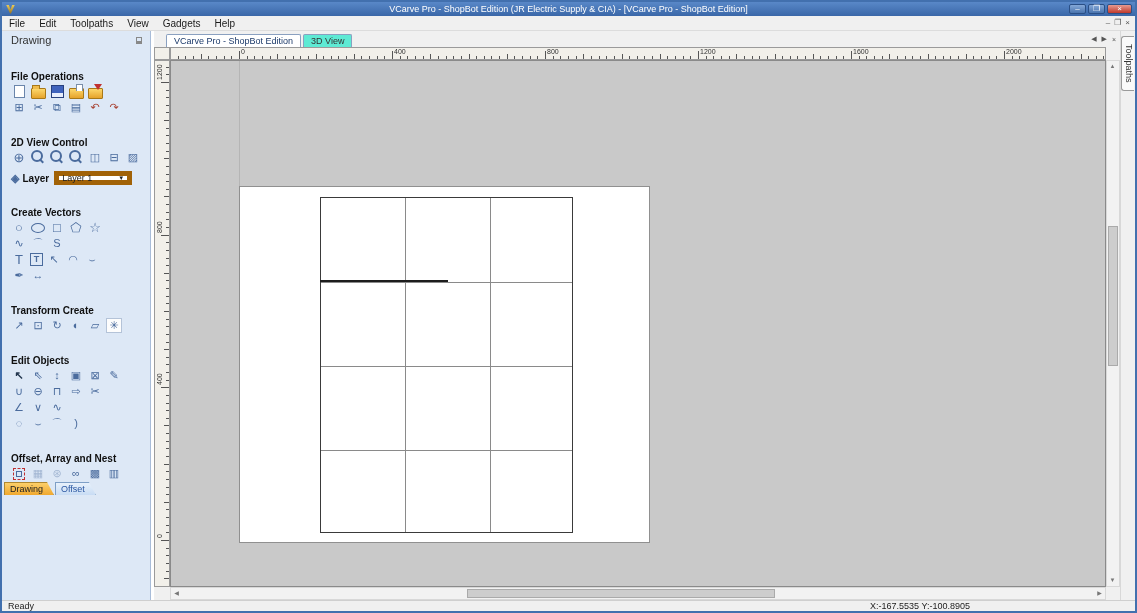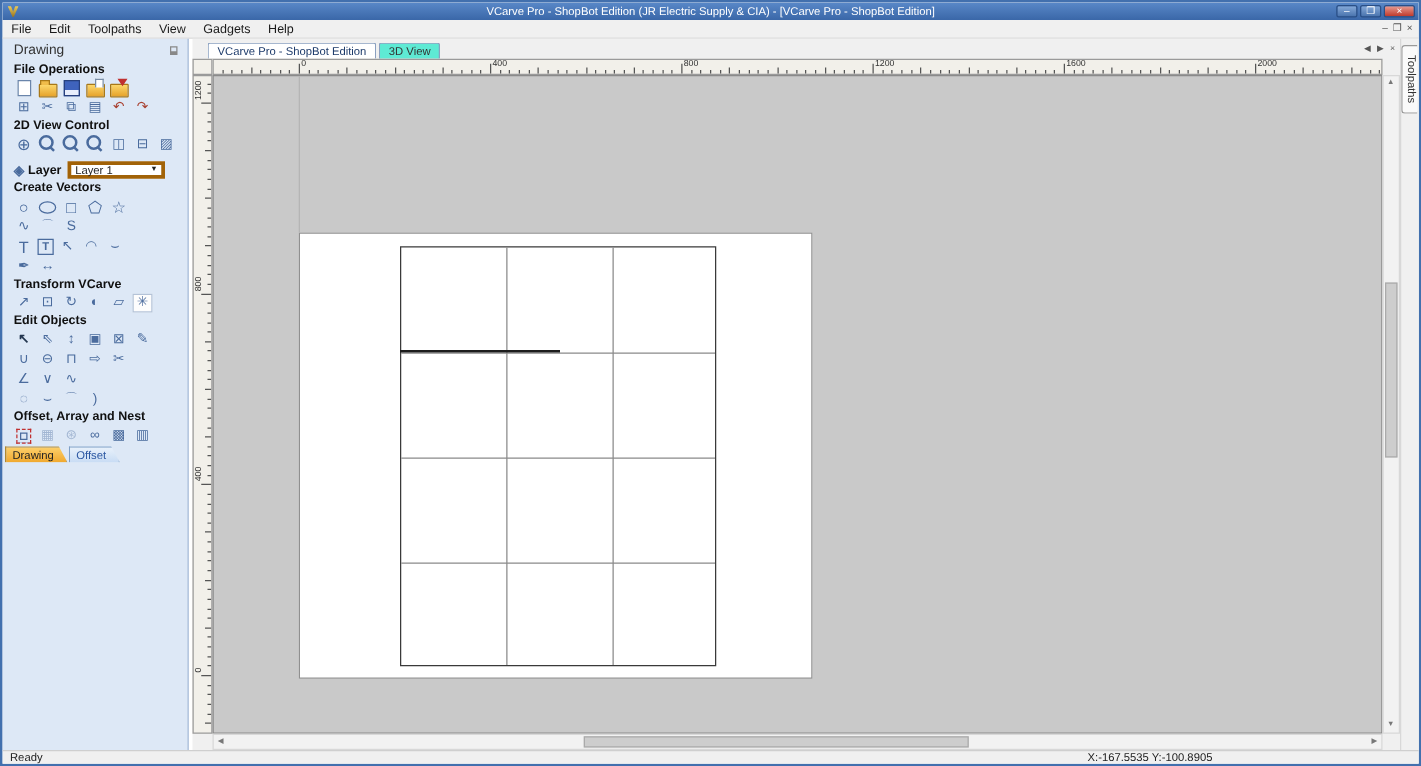--- a/index.html
+++ b/index.html
@@ -31,21 +31,21 @@
   .menu-item { padding:1px 7px; }
   .mdi-btns { margin-left:auto; display:flex; gap:4px; padding-right:5px; color:#555; font-size:8px; line-height:8px; }
 
   
   .left-panel { position:absolute; left:0; top:29px; width:149px; bottom:11px;
     background:#dde8f6; border-right:1px solid #a8bcd8; display:flex; flex-direction:column; overflow:hidden; }
   .panel-header { height:18px; flex:0 0 18px; display:flex; align-items:center;
     font-size:11px; color:#333; padding:0 8px 0 9px; }
   .pin { margin-left:auto; width:6px; height:7px; border:1px solid #888; border-bottom:3px solid #888; }
   .panel-sections { padding:0 0 0 9px; }
-  .section-title { font-size:10px; font-weight:bold; color:#101010; margin:1px 0 2px; }
+  .section-title { font-size:10px; font-weight:bold; color:#101010; margin:22px 0 2px; }
   .icon-row { display:flex; gap:3px; margin:1px 0; align-items:center; }
   .ico { width:16px; height:15px; display:inline-flex; align-items:center; justify-content:center;
     font-size:11px; color:#4a6b9d; line-height:1; }
   .ico.red { color:#a84030; }
   .ico.dark { color:#23364f; font-weight:bold; }
   .ico.disabled { opacity:.4; }
   .ico.selected { background:#fdfdfd; border:1px solid #b4c3d8; }
   .ico.big { font-size:13px; }
 
   
@@ -65,21 +65,21 @@
     margin:-3px 0 0 -3px; }
   .ico.shape-mag::after { content:""; position:absolute; width:5px; height:2px; background:#4a6b9d;
     transform:rotate(45deg); right:2px; bottom:3px; }
   .ico.shape-ellipse::before { content:""; width:12px; height:8px; border:1px solid #4a6b9d; border-radius:50%; }
   .ico.shape-textbox { border:1px solid #4a6b9d; width:13px; height:13px; font-size:9px; font-weight:bold; }
   .ico.shape-offset::before { content:""; width:10px; height:10px; border:1px dashed #c03030;
     box-shadow:inset 0 0 0 2px #dde8f6, inset 0 0 0 3px #4a6b9d; }
 
   .layer-row { display:flex; align-items:center; gap:3px; margin:6px 0 2px; font-size:10px; font-weight:bold; color:#101010; }
   .layer-icon { color:#4a6b9d; font-size:11px; }
-  .layer-select { width:78px; display:flex; align-items:center; background:#fff; border:3px solid #a16207;
+  .layer-select { width:78px; display:flex; align-items:center; background:#fff; border:5px solid #a16207;
     height:14px; font-size:9px; font-weight:normal; padding:0 3px; color:#222; margin-left:2px; }
   .layer-caret { margin-left:auto; font-size:6px; color:#222; }
 
   .job-dims { margin-top:auto; padding:4px 8px 6px 9px; font-size:10px; color:#9fadc2; }
   .job-line { margin:1px 0 1px 7px; }
   .panel-tabs { flex:0 0 13px; display:flex; padding-left:2px; gap:1px; align-items:flex-end; }
   .ptab { font-size:9px; line-height:12px; height:13px; padding:0 10px 0 5px;
     border:1px solid #b08830; border-bottom:none; background:linear-gradient(#fccf6a,#f0a82e);
     color:#222; clip-path:polygon(0 0,calc(100% - 7px) 0,100% 100%,0 100%); }
   .ptab.inactive { background:linear-gradient(#e8f1fb,#c8dcf4); border-color:#7e9fc6; color:#2b57a2; }
@@ -215,21 +215,21 @@
         <span class="ico big">T</span>
         <span class="ico shape-textbox">T</span>
         <span class="ico">↖</span>
         <span class="ico">◠</span>
         <span class="ico">⌣</span>
       </div>
       <div class="icon-row">
         <span class="ico">✒</span>
         <span class="ico">↔</span>
       </div>
-      <div class="section-title">Transform VCarve</div>
+      <div class="section-title">Transform Create</div>
       <div class="icon-row">
         <span class="ico">↗</span>
         <span class="ico">⊡</span>
         <span class="ico">↻</span>
         <span class="ico">◐</span>
         <span class="ico">▱</span>
         <span class="ico selected">✳</span>
       </div>
       <div class="section-title">Edit Objects</div>
       <div class="icon-row">

